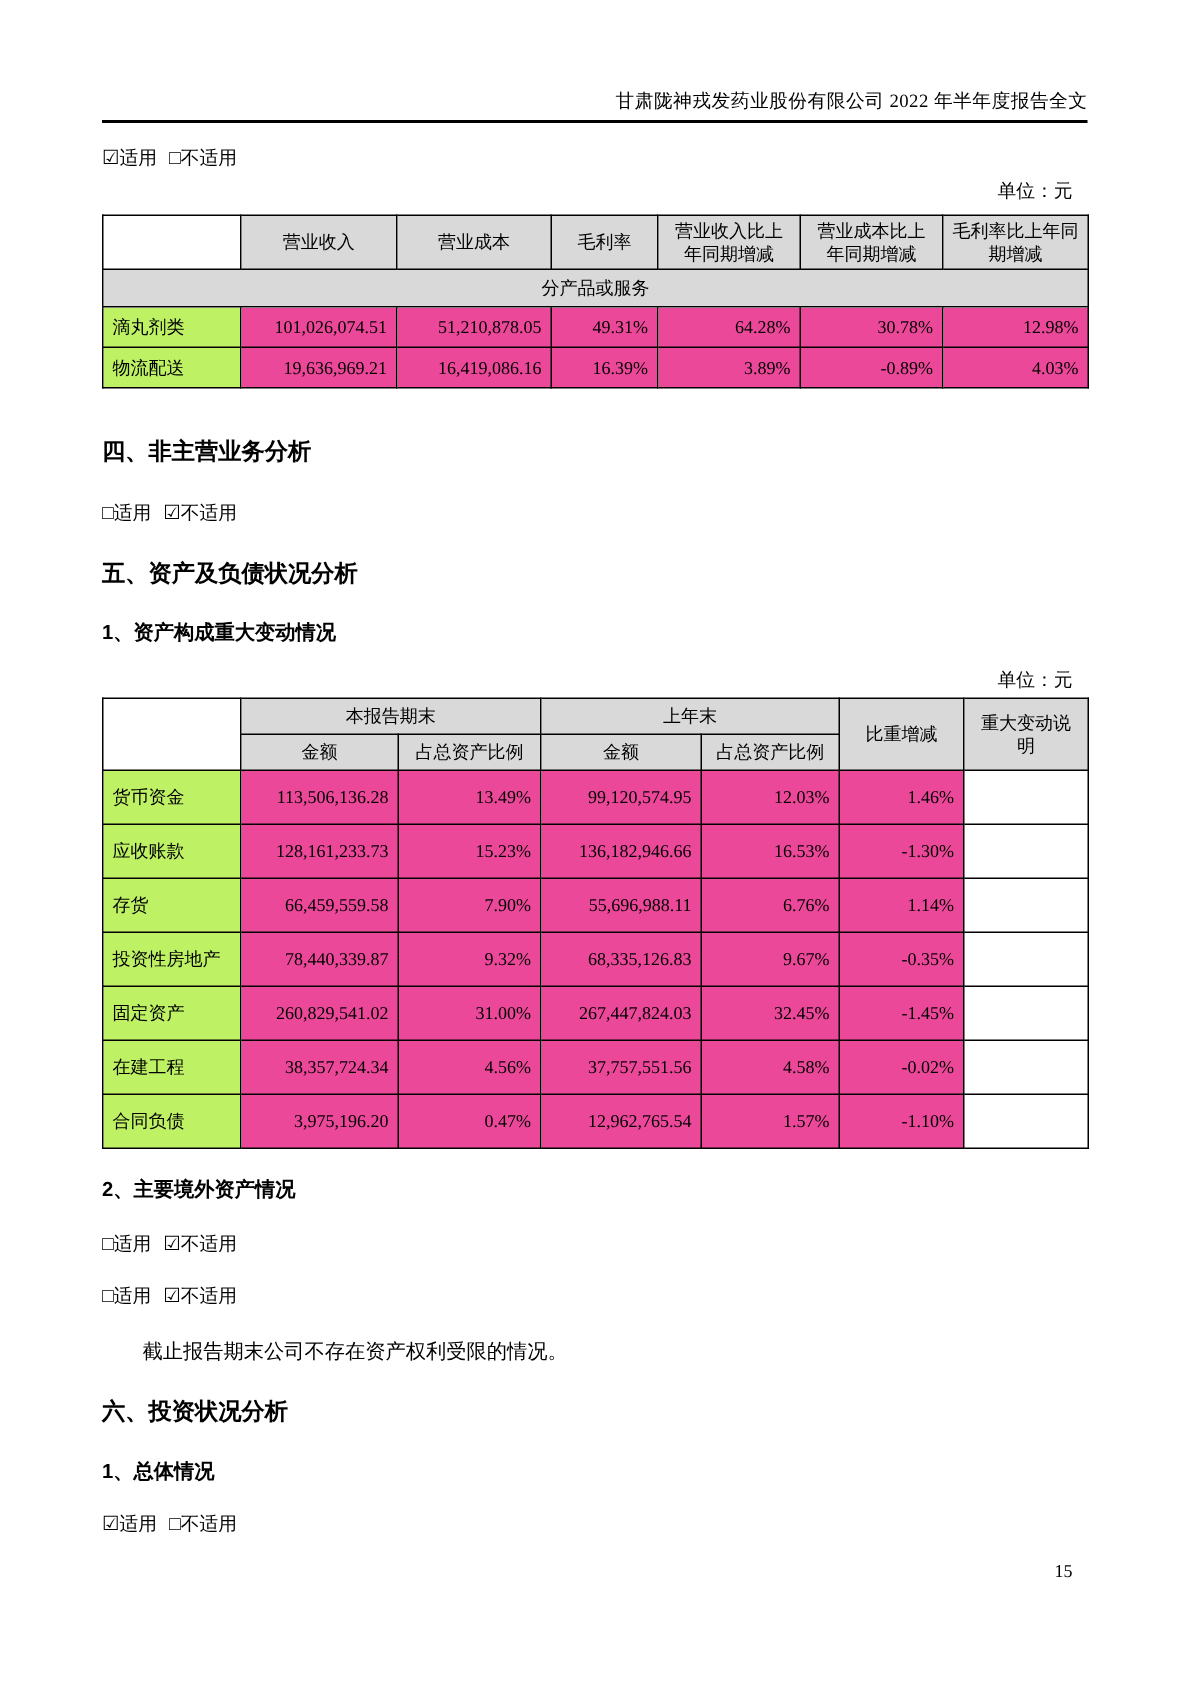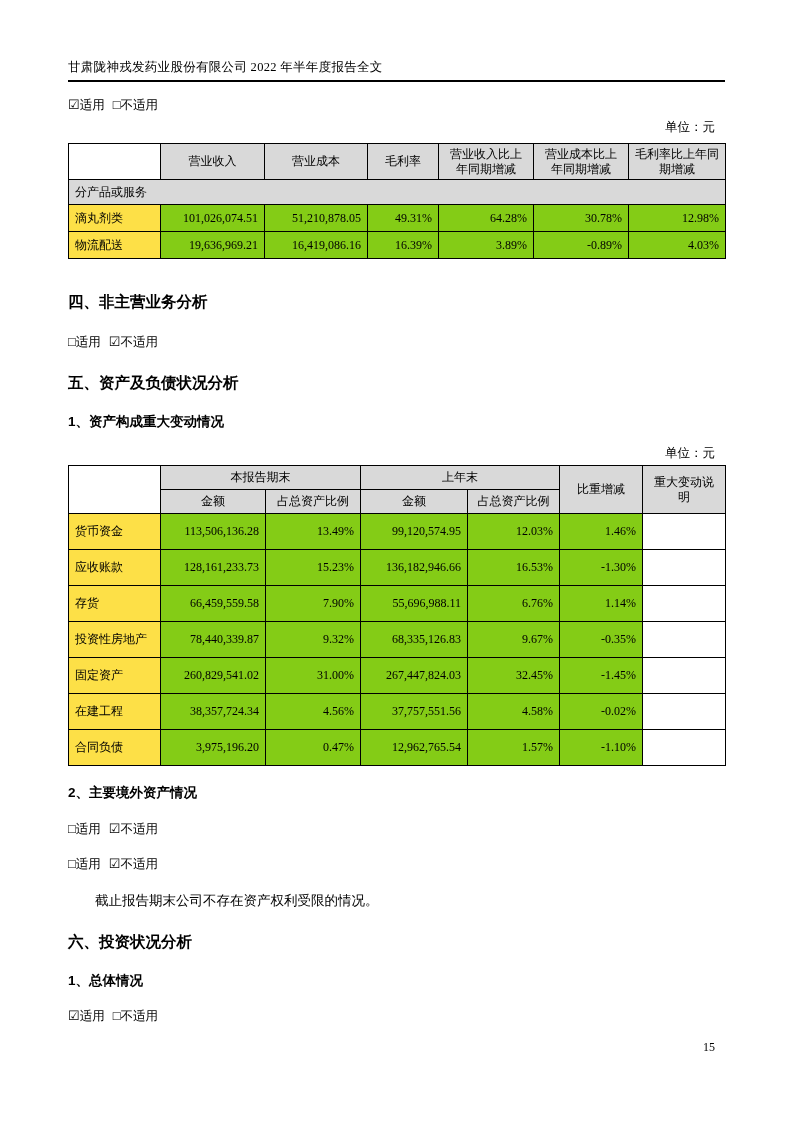--- a/index.html
+++ b/index.html
@@ -11,21 +11,21 @@
     position: relative;
     overflow: hidden;
   }
   .page {
     width: 793px; height: 1122px;
     padding: 58px 68px 0 68px;
     position: relative;
     overflow: hidden;
   }
   .doc-title {
-    text-align: left;
+    text-align: right;
     font-size: 12.5px;
     line-height: 18px;
     letter-spacing: 0.3px;
   }
   .header-rule {
     margin-top: 4px;
     border-top: 2px solid #000;
     height: 0;
   }
   .cb-line {
@@ -58,25 +58,25 @@
   .tbl2 { margin-top: 4px; }
   td {
     border: 1px solid #000;
     padding: 1px 6px;
     overflow: hidden;
     vertical-align: middle;
   }
   .hd { background: #d9d9d9; text-align: center; line-height: 15px; }
   .corner { background: #ffffff; }
   .grp { background: #d9d9d9; text-align: left; }
-  .lbl { background: #fde047; text-align: left; }
-  .num { text-align: right; background: #84cc16; font-variant-numeric: tabular-nums; }
+  .lbl { background: #bef264; text-align: left; }
+  .num { text-align: right; background: #ec4899; font-variant-numeric: tabular-nums; }
   .note-cell { background: #ffffff; }
   .tbl1 .hrow td { height: 36px; }
-  .tbl1 .grow td { height: 25px; }
+  .tbl1 .grow td { height: 25px; text-align: center; }
   .tbl1 .drow td { height: 27px; }
   .tbl2 .hrow1 td { height: 24px; }
   .tbl2 .hrow2 td { height: 24px; }
   .tbl2 .drow td { height: 36px; }
 
   .h2 {
     font-family: "Liberation Sans", "DejaVu Sans", sans-serif;
     font-weight: bold;
     font-size: 15.5px;
     line-height: 20px;

